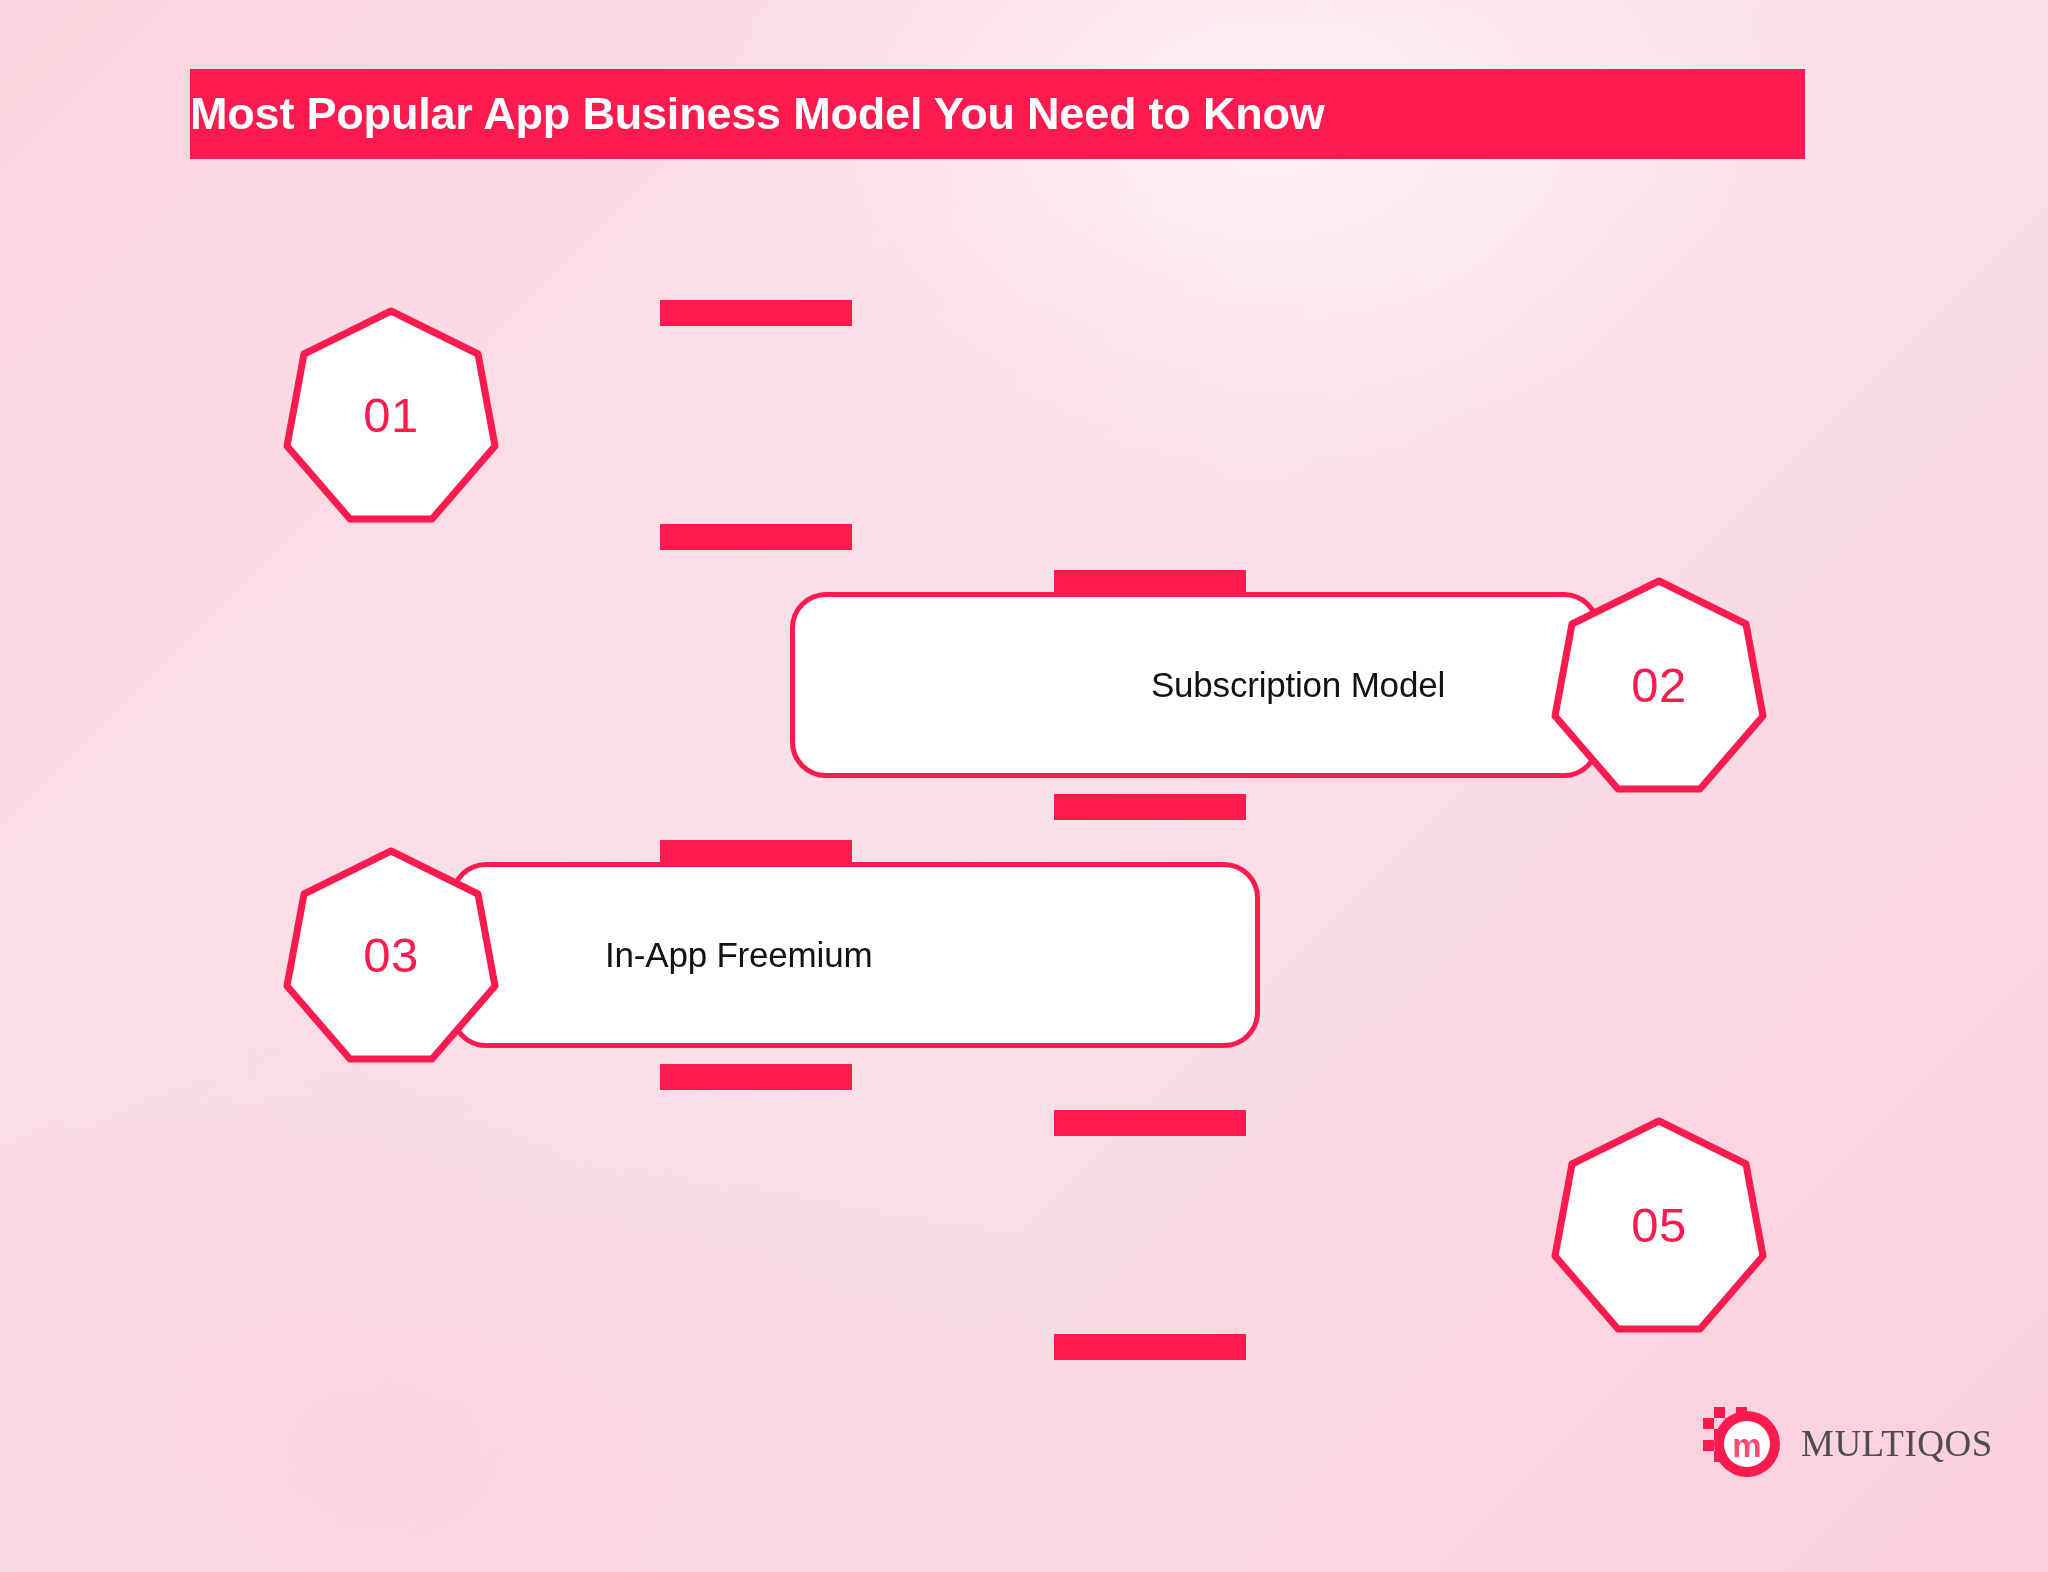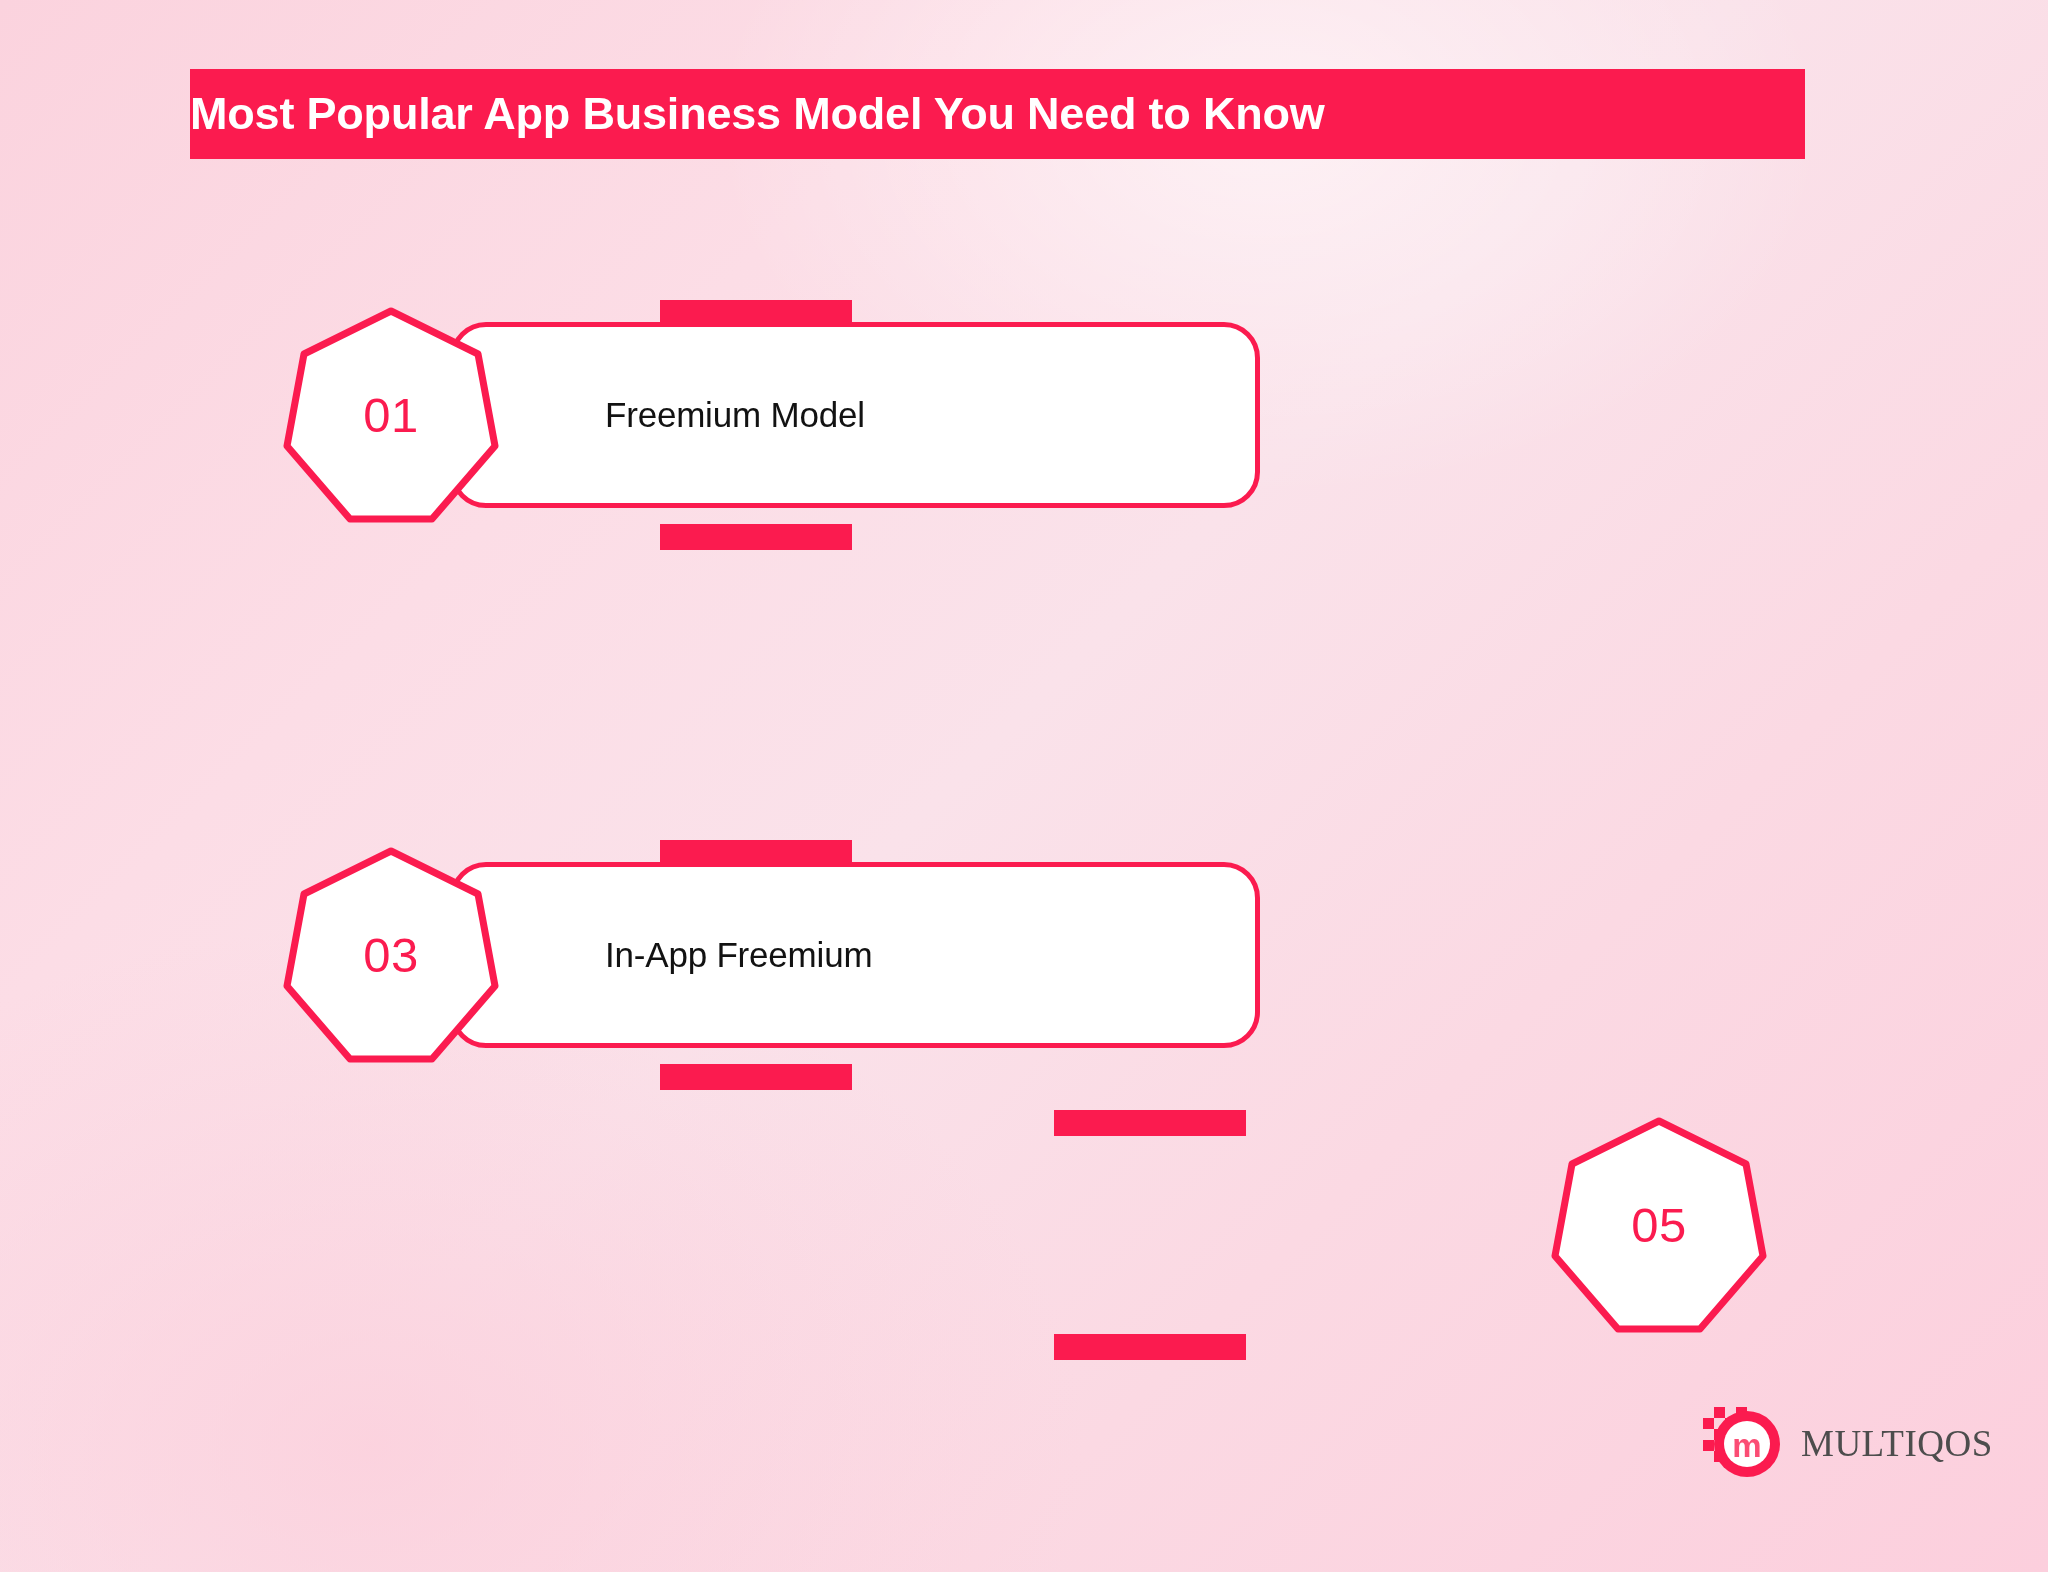--- a/index.html
+++ b/index.html
@@ -159,32 +159,44 @@
 <div id="canvas">
 
   <div id="title-banner">
     <div id="title-text">Most Popular App Business Model You Need to Know</div>
   </div>
 
   <div class="row left" style="top:300px;">
     <div class="card-wrap">
       <div class="tab top"></div>
       <div class="tab bottom"></div>
+      <div class="badge">
+        <svg viewBox="0 0 222 222" xmlns="http://www.w3.org/2000/svg" aria-hidden="true">
+          <polygon points="111,7 198,50 215,142 152,215 70,215 7,142 24,50" fill="#ffffff" stroke="#fb1b4f" stroke-width="7" stroke-linejoin="round"></polygon>
+        </svg>
+        <span class="badge-num">01</span>
+      </div>
+    </div>
+  </div>
+
+  <div class="row right" style="top:570px;">
+    <div class="card-wrap">
+      <div class="tab top"></div>
+      <div class="tab bottom"></div>
       <div class="card-body">
-        <span class="card-label">Freemium Model</span>
-      </div>
-      <div class="badge">
-        <svg viewBox="0 0 222 222" xmlns="http://www.w3.org/2000/svg" aria-hidden="true">
-          <polygon points="111,7 198,50 215,142 152,215 70,215 7,142 24,50" fill="#ffffff" stroke="#fb1b4f" stroke-width="7" stroke-linejoin="round"></polygon>
-        </svg>
-        <span class="badge-num">01</span>
-      </div>
-    </div>
-  </div>
-
+        <span class="card-label">Subscription Model</span>
+      </div>
+      <div class="badge">
+        <svg viewBox="0 0 222 222" xmlns="http://www.w3.org/2000/svg" aria-hidden="true">
+          <polygon points="111,7 198,50 215,142 152,215 70,215 7,142 24,50" fill="#ffffff" stroke="#fb1b4f" stroke-width="7" stroke-linejoin="round"></polygon>
+        </svg>
+        <span class="badge-num">02</span>
+      </div>
+    </div>
+  </div>
 
   <div class="row left" style="top:840px;">
     <div class="card-wrap">
       <div class="tab top"></div>
       <div class="tab bottom"></div>
       <div class="card-body">
         <span class="card-label">In-App Freemium</span>
       </div>
       <div class="badge">
         <svg viewBox="0 0 222 222" xmlns="http://www.w3.org/2000/svg" aria-hidden="true">

